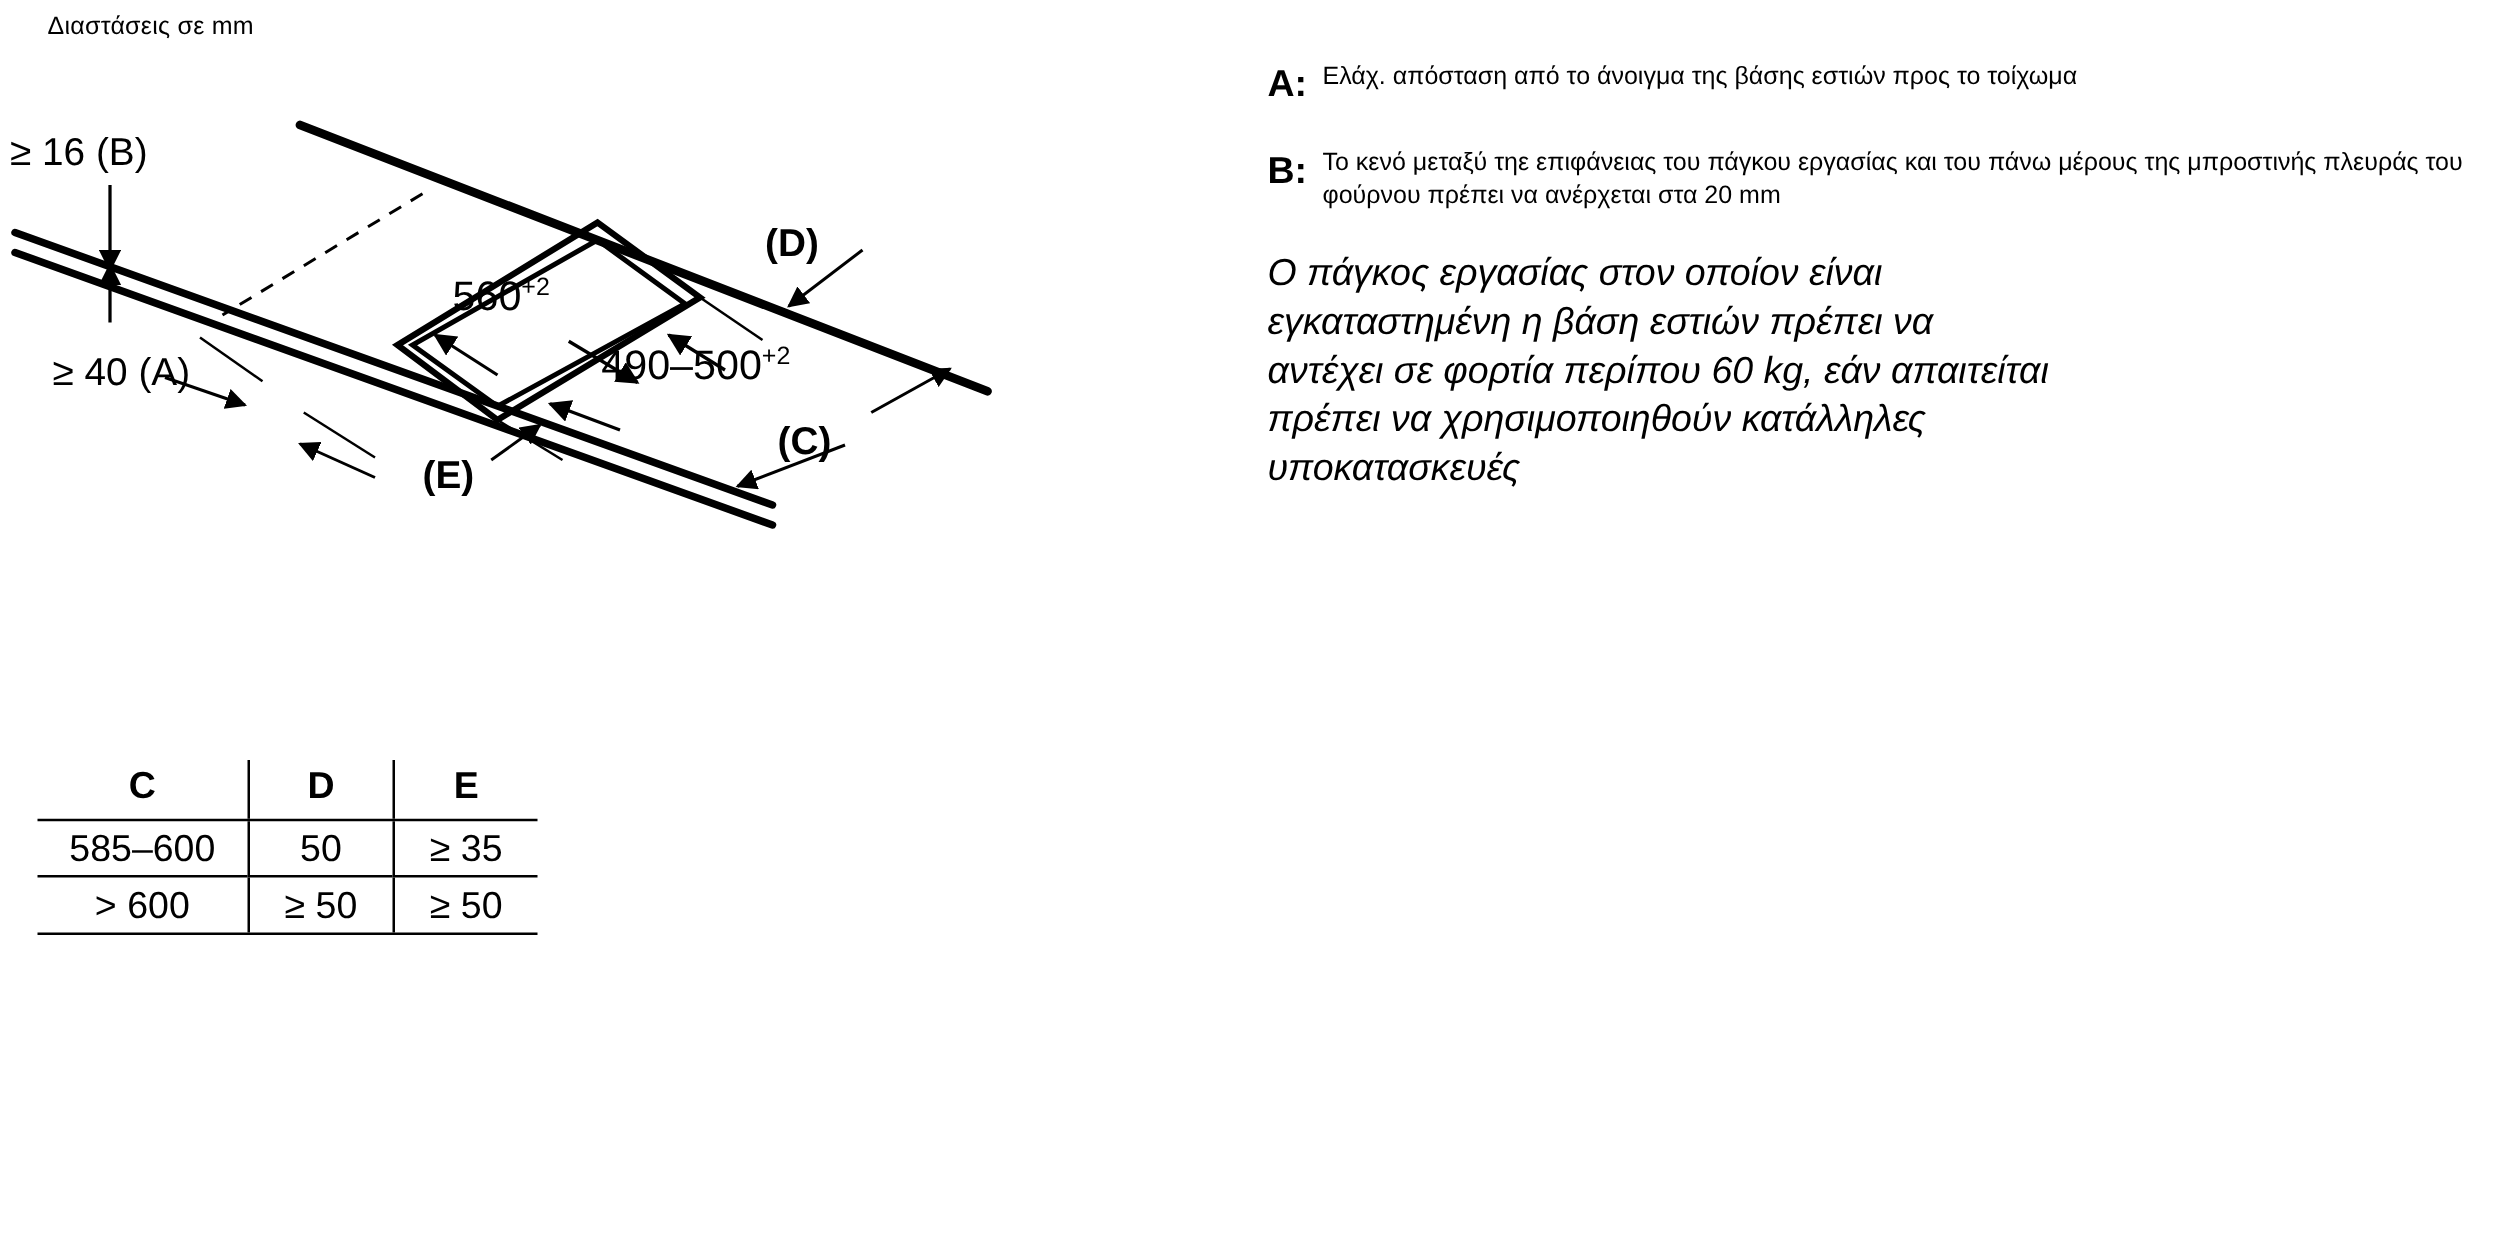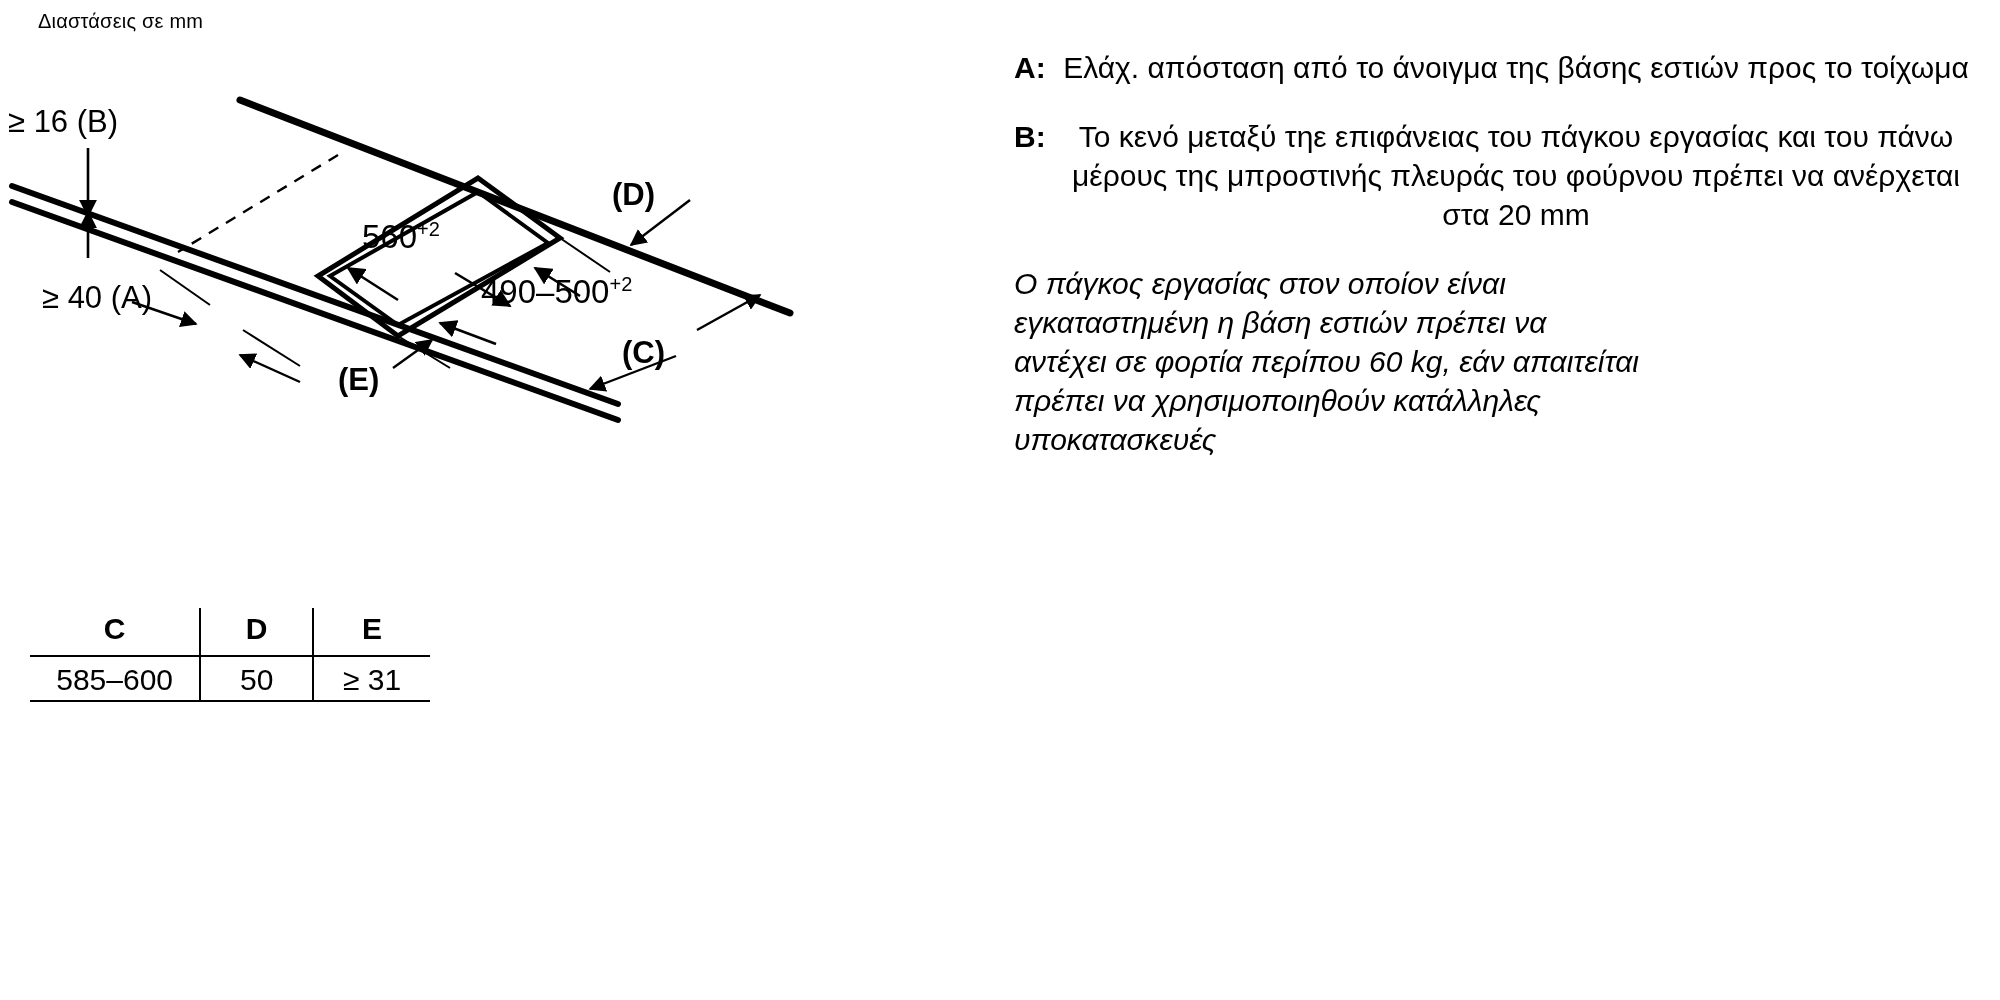--- a/index.html
+++ b/index.html
@@ -95,24 +95,23 @@
   }
   .note-key {
     font-weight: bold;
     font-size: 30px;
     line-height: 1.30;
     width: 44px;
     flex: 0 0 44px;
     white-space: nowrap;
   }
   .note-body {
-    font-size: 30px;
+    font-size: 20px;
     line-height: 1.30;
     flex: 1 1 auto;
-    text-align: center;
   }
   .note-indent {
     margin-left: 44px;
   }
   #note-see-oven {
     margin-top: 10px;
     margin-bottom: 40px;
   }
   #note-worktop {
     margin-left: 0;
@@ -200,21 +199,26 @@
     <tr>
       <th class="col-c">C</th>
       <th class="col-d">D</th>
       <th class="col-e">E</th>
     </tr>
   </thead>
   <tbody>
     <tr>
       <td>585–600</td>
       <td>50</td>
-      <td>≥ 31</td>
+      <td>≥ 35</td>
+    </tr>
+    <tr>
+      <td>&gt; 600</td>
+      <td>≥ 50</td>
+      <td>≥ 50</td>
     </tr>
   </tbody>
 </table>
 
 <div id="notes">
 
   <div class="note-row" id="note-a">
     <div class="note-key">A:</div>
     <div class="note-body">Ελάχ. απόσταση από το άνοιγμα της βάσης εστιών προς το τοίχωμα</div>
   </div>

